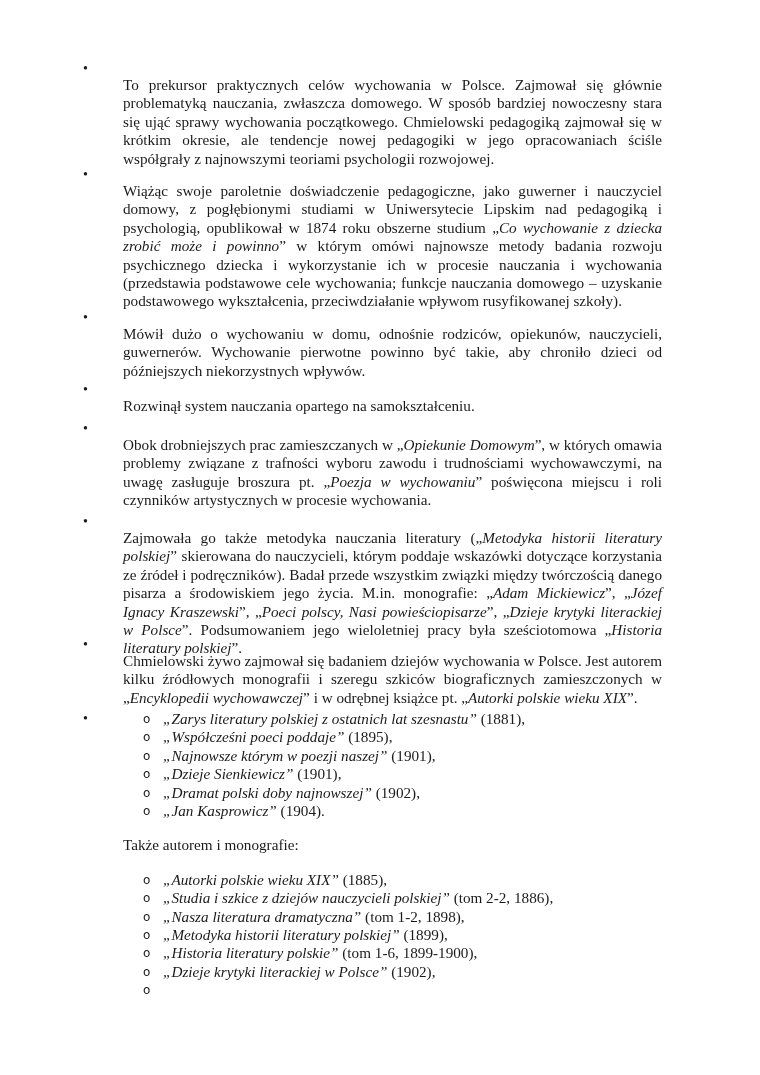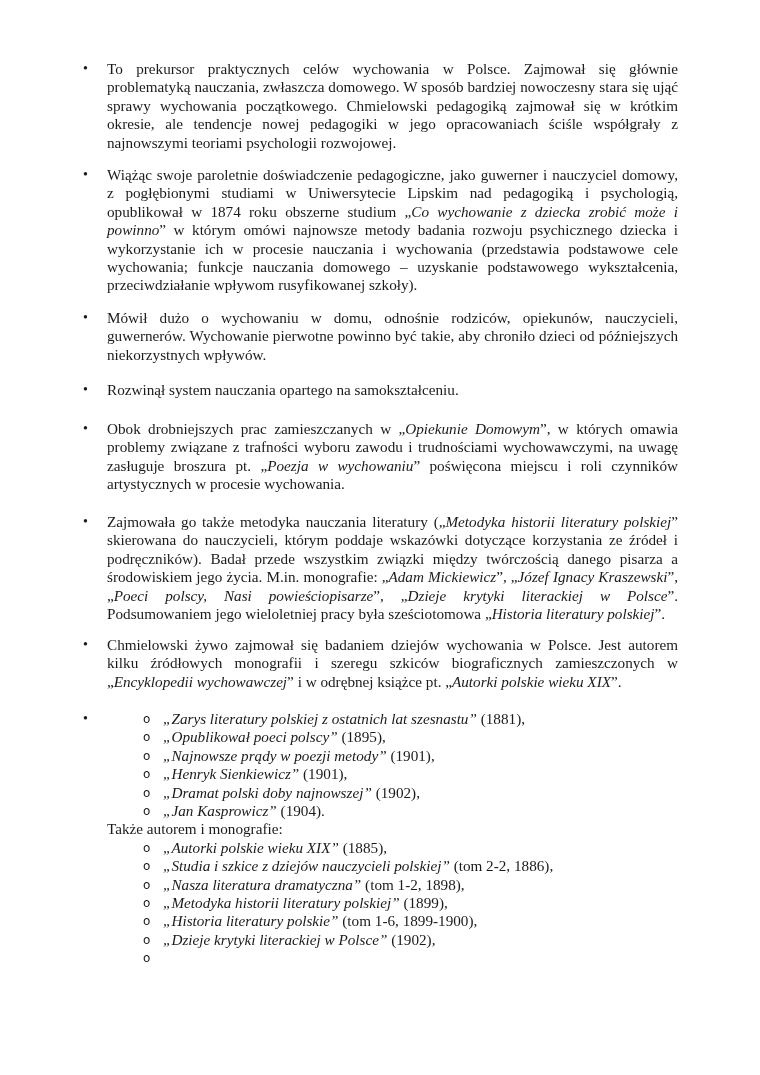--- a/index.html
+++ b/index.html
@@ -30,21 +30,21 @@
       line-height: 18.4px;
       text-align: justify;
     }
     .item .bullet {
       position: absolute;
       left: -24px;
       top: 0;
       font-size: 14px;
     }
     .item p {
-      margin: 0;
+      margin: 16px;
     }
     i { font-style: italic; }
     .sublist {
       margin: 0;
       padding: 0;
       list-style: none;
     }
     .sublist li {
       position: relative;
       padding-left: 56px;
@@ -99,23 +99,23 @@
 
   <div class="item" style="top:636px;">
     <span class="bullet">•</span>
     <p><span>Chmielowski żywo zajmował się badaniem dziejów wychowania w Polsce. Jest autorem kilku źródłowych monografii i szeregu szkiców biograficznych zamieszczonych w „</span><i>Encyklopedii wychowawczej</i><span>” i w odrębnej książce pt. „</span><i>Autorki polskie wieku XIX</i><span>”.</span></p>
   </div>
 
   <div class="item plain" style="top:710px;">
     <span class="bullet">•</span>
     <ul class="sublist" id="critical-list">
         <li><span class="sub-bullet">o</span><i>„Zarys literatury polskiej z ostatnich lat szesnastu”</i><span> (1881),</span></li>
-        <li><span class="sub-bullet">o</span><i>„Opublikował poeci polscy”</i><span> (1895),</span></li>
-        <li><span class="sub-bullet">o</span><i>„Najnowsze prądy w poezji metody”</i><span> (1901),</span></li>
-        <li><span class="sub-bullet">o</span><i>„Henryk Sienkiewicz”</i><span> (1901),</span></li>
+        <li><span class="sub-bullet">o</span><i>„Współcześni poeci poddaje”</i><span> (1895),</span></li>
+        <li><span class="sub-bullet">o</span><i>„Najnowsze którym w poezji naszej”</i><span> (1901),</span></li>
+        <li><span class="sub-bullet">o</span><i>„Dzieje Sienkiewicz”</i><span> (1901),</span></li>
         <li><span class="sub-bullet">o</span><i>„Dramat polski doby najnowszej”</i><span> (1902),</span></li>
         <li><span class="sub-bullet">o</span><i>„Jan Kasprowicz”</i><span> (1904).</span></li>
       </ul>
     <p>Także autorem i monografie:</p>
     <ul class="sublist" id="studies-list">
         <li><span class="sub-bullet">o</span><i>„Autorki polskie wieku XIX”</i><span> (1885),</span></li>
         <li><span class="sub-bullet">o</span><i>„Studia i szkice z dziejów nauczycieli polskiej”</i><span> (tom 2-2, 1886),</span></li>
         <li><span class="sub-bullet">o</span><i>„Nasza literatura dramatyczna”</i><span> (tom 1-2, 1898),</span></li>
         <li><span class="sub-bullet">o</span><i>„Metodyka historii literatury polskiej”</i><span> (1899),</span></li>
         <li><span class="sub-bullet">o</span><i>„Historia literatury polskie”</i><span> (tom 1-6, 1899-1900),</span></li>

